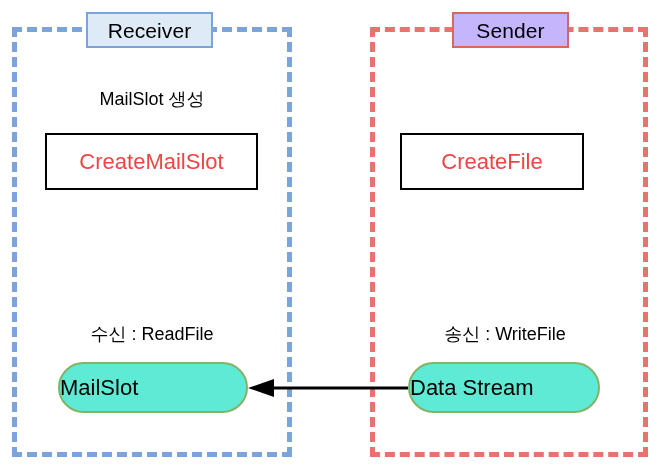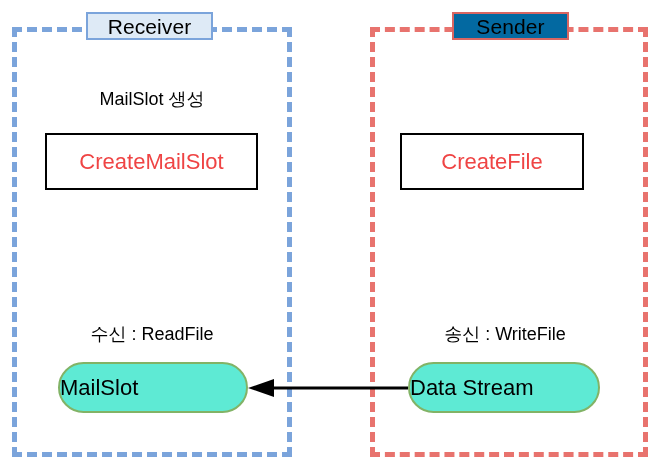--- a/index.html
+++ b/index.html
@@ -40,39 +40,39 @@
     border: 5px dashed #E8736E;
   }
 
   
   .badge {
     position: absolute;
     box-sizing: border-box;
     display: flex;
     align-items: center;
     justify-content: center;
-    height: 28px;
+    height: 36px;
     font-size: 21px;
     line-height: 1;
     color: #000000;
     letter-spacing: 0.1px;
     z-index: 5;
   }
   .badge.receiver {
     left: 86px;
     top: 12px;
     width: 127px;
     background: #DEEAF6;
     border: 2px solid #7BA4DB;
   }
   .badge.sender {
     left: 452px;
     top: 12px;
     width: 117px;
-    background: #0369a1;
+    background: #c4b5fd;
     border: 2px solid #D96662;
   }
 
   
   .caption {
     position: absolute;
     text-align: center;
     font-size: 18px;
     line-height: 1;
     color: #000000;

